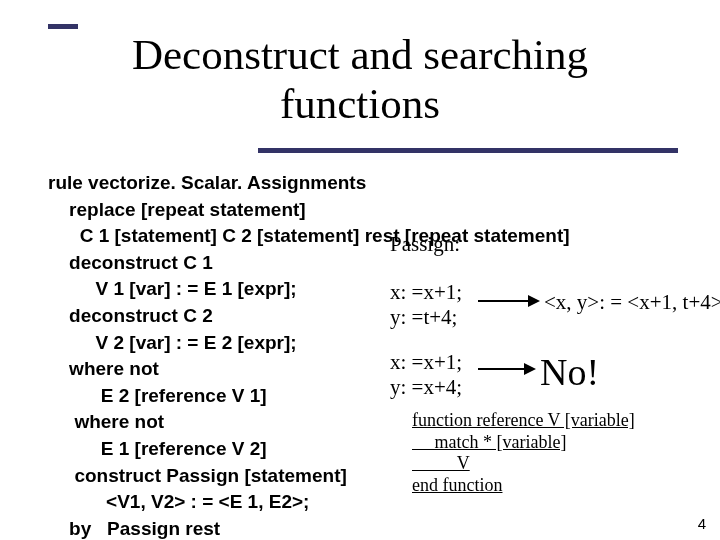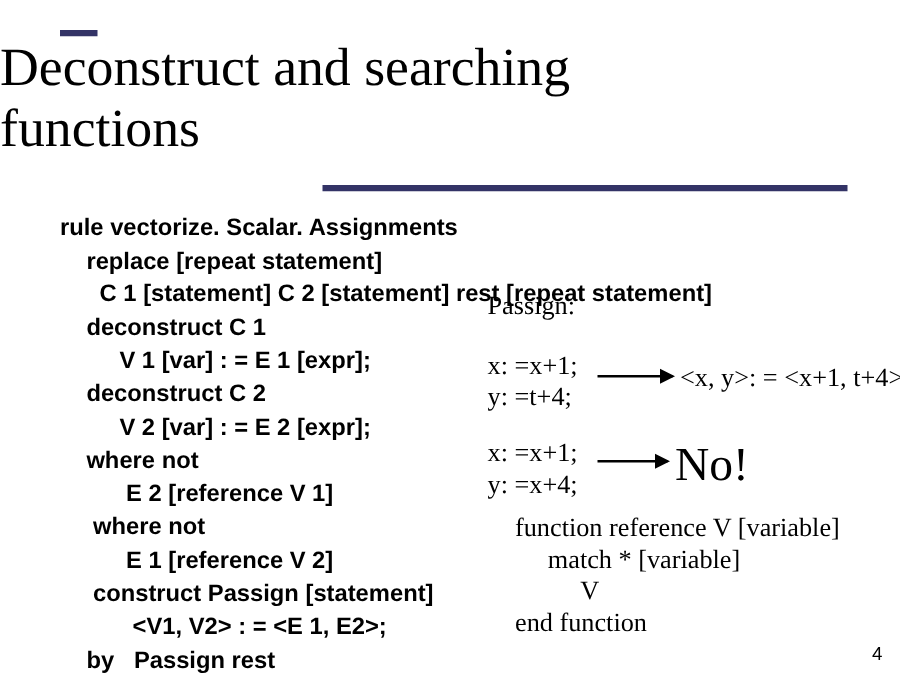--- a/index.html
+++ b/index.html
@@ -32,20 +32,21 @@
     left: 258px;
     width: 420px;
     height: 5px;
     background: #333366;
   }
   .title {
     position: absolute;
     top: 30px;
     left: 0;
     width: 720px;
+    text-align: center;
     font-size: 43px;
     line-height: 1.15;
     font-weight: normal;
   }
   .body-code {
     position: absolute;
     top: 170px;
     left: 48px;
     font-family: Verdana, Geneva, sans-serif;
     font-size: 19px;
@@ -119,23 +120,24 @@
     right: -2px;
     top: -5px;
     border-left: 12px solid #000;
     border-top: 6px solid transparent;
     border-bottom: 6px solid transparent;
   }
   .func-block {
     position: absolute;
     top: 410px;
     left: 412px;
-    font-size: 21px;
+    font-size: 18px;
     line-height: 1.2;
     white-space: pre;
+    text-decoration: underline;
   }
   .page-num {
     position: absolute;
     bottom: 8px;
     right: 14px;
     font-family: Verdana, Geneva, sans-serif;
     font-size: 15px;
   }
 </style>
 </head>

